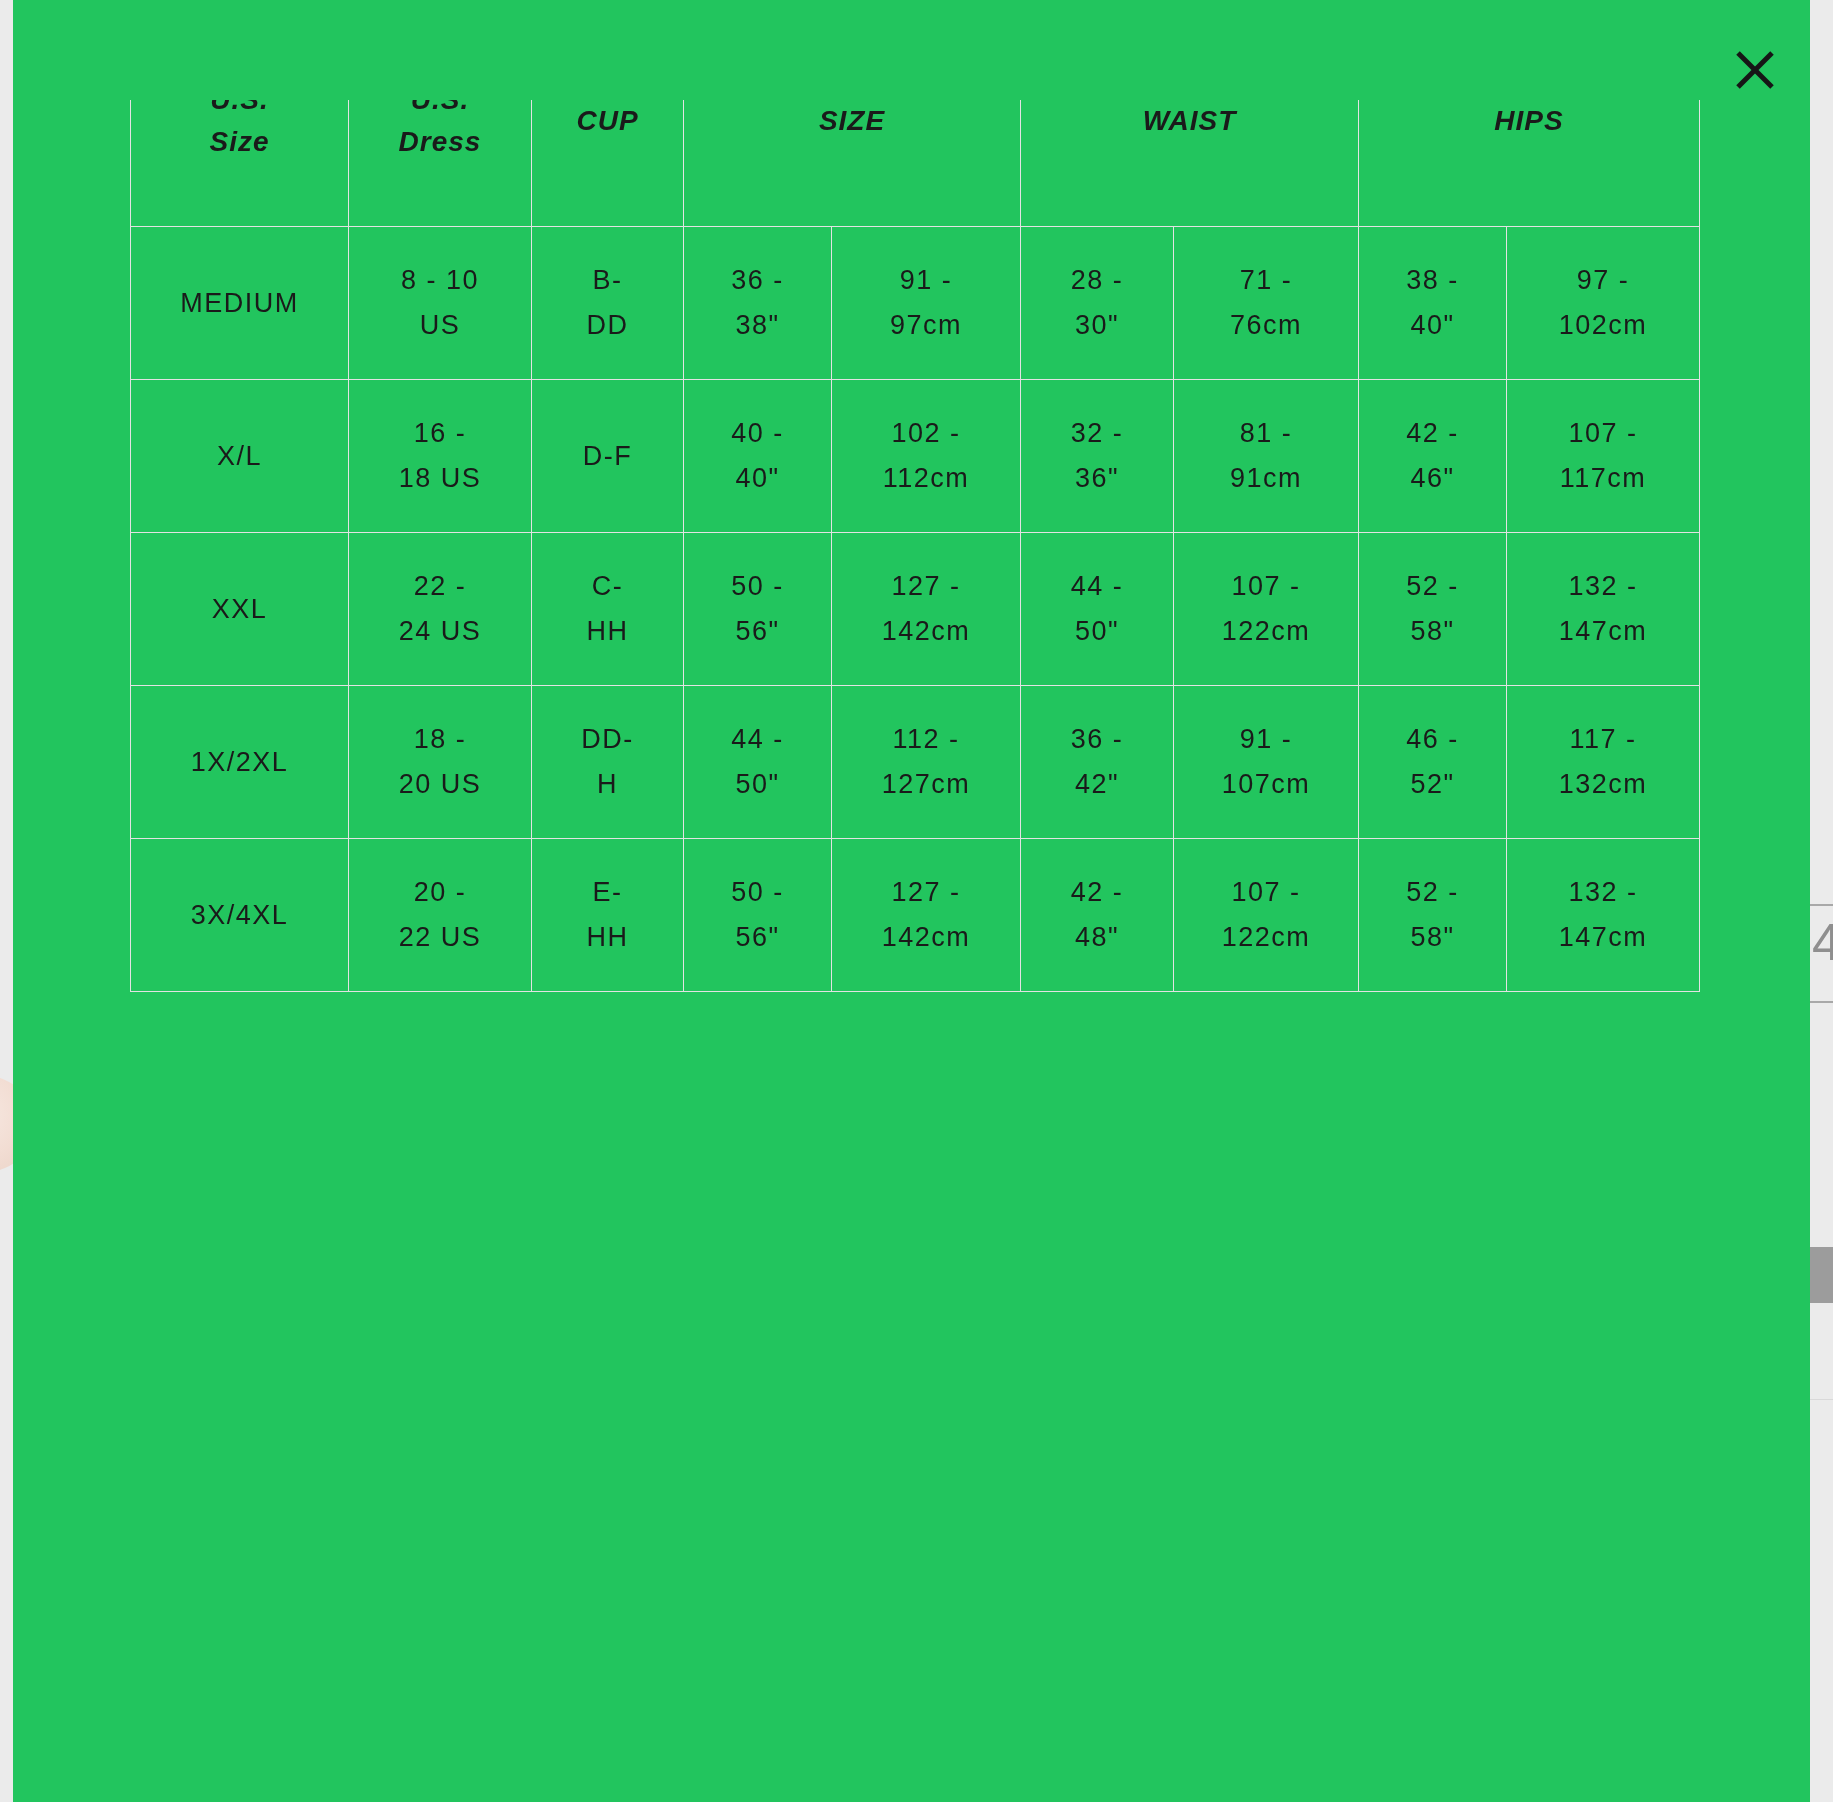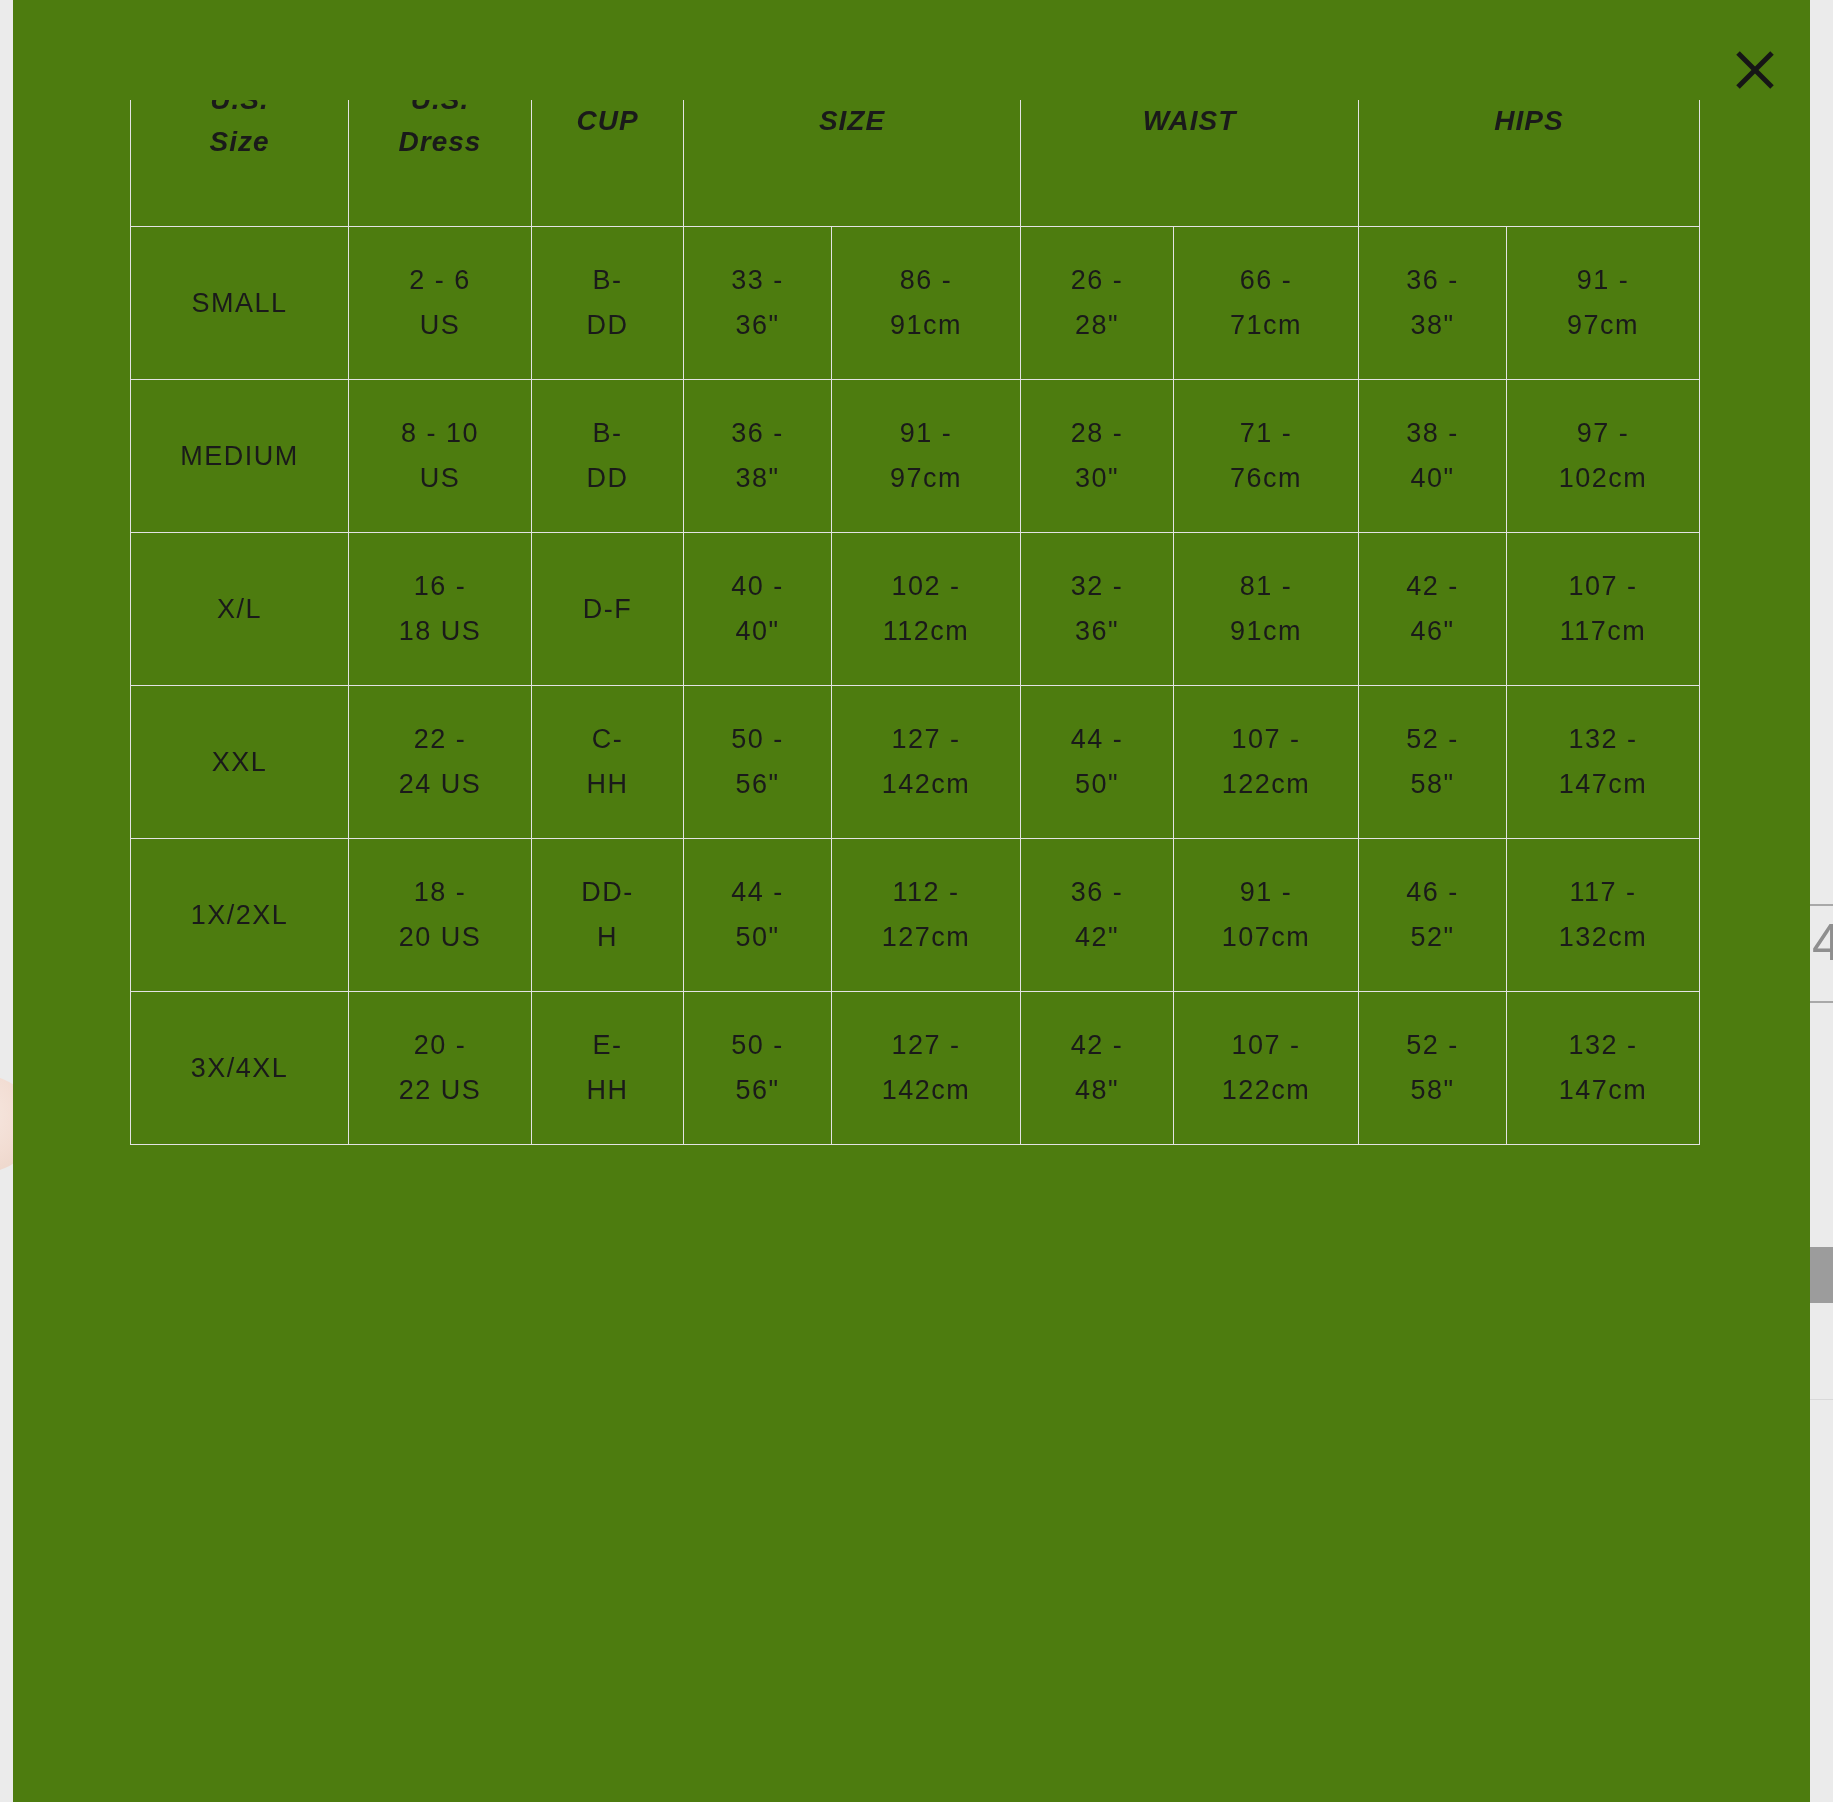--- a/index.html
+++ b/index.html
@@ -31,21 +31,21 @@
     font-size: 52px; line-height: 1; color: #8f8f8f;
     letter-spacing: 1px;
   }
   .scroll-thumb {
     position: absolute; left: 1809px; top: 1247px;
     width: 24px; height: 56px; background: #9c9c9c;
   }
   
   .modal {
     position: absolute; left: 13px; top: 0; width: 1797px; height: 1802px;
-    background: #4d7c0f;
+    background: #22c55e;
   }
   .close-btn {
     position: absolute; left: 1713px; top: 41px;
     width: 58px; height: 58px;
     background: none; border: none; padding: 0; margin: 0;
     cursor: pointer;
     display: flex; align-items: center; justify-content: center;
   }
   
   .table-viewport {
@@ -124,39 +124,20 @@
               <th>U.S.
 Dress</th>
               <th>CUP</th>
               <th colspan="2">SIZE</th>
               <th colspan="2">WAIST</th>
               <th colspan="2">HIPS</th>
             </tr>
         </thead>
         <tbody id="table-body">
             <tr>
-              <td>SMALL</td>
-              <td>2 - 6
-US</td>
-              <td>B-
-DD</td>
-              <td>33 -
-36"</td>
-              <td>86 -
-91cm</td>
-              <td>26 -
-28"</td>
-              <td>66 -
-71cm</td>
-              <td>36 -
-38"</td>
-              <td>91 -
-97cm</td>
-            </tr>
-            <tr>
               <td>MEDIUM</td>
               <td>8 - 10
 US</td>
               <td>B-
 DD</td>
               <td>36 -
 38"</td>
               <td>91 -
 97cm</td>
               <td>28 -

